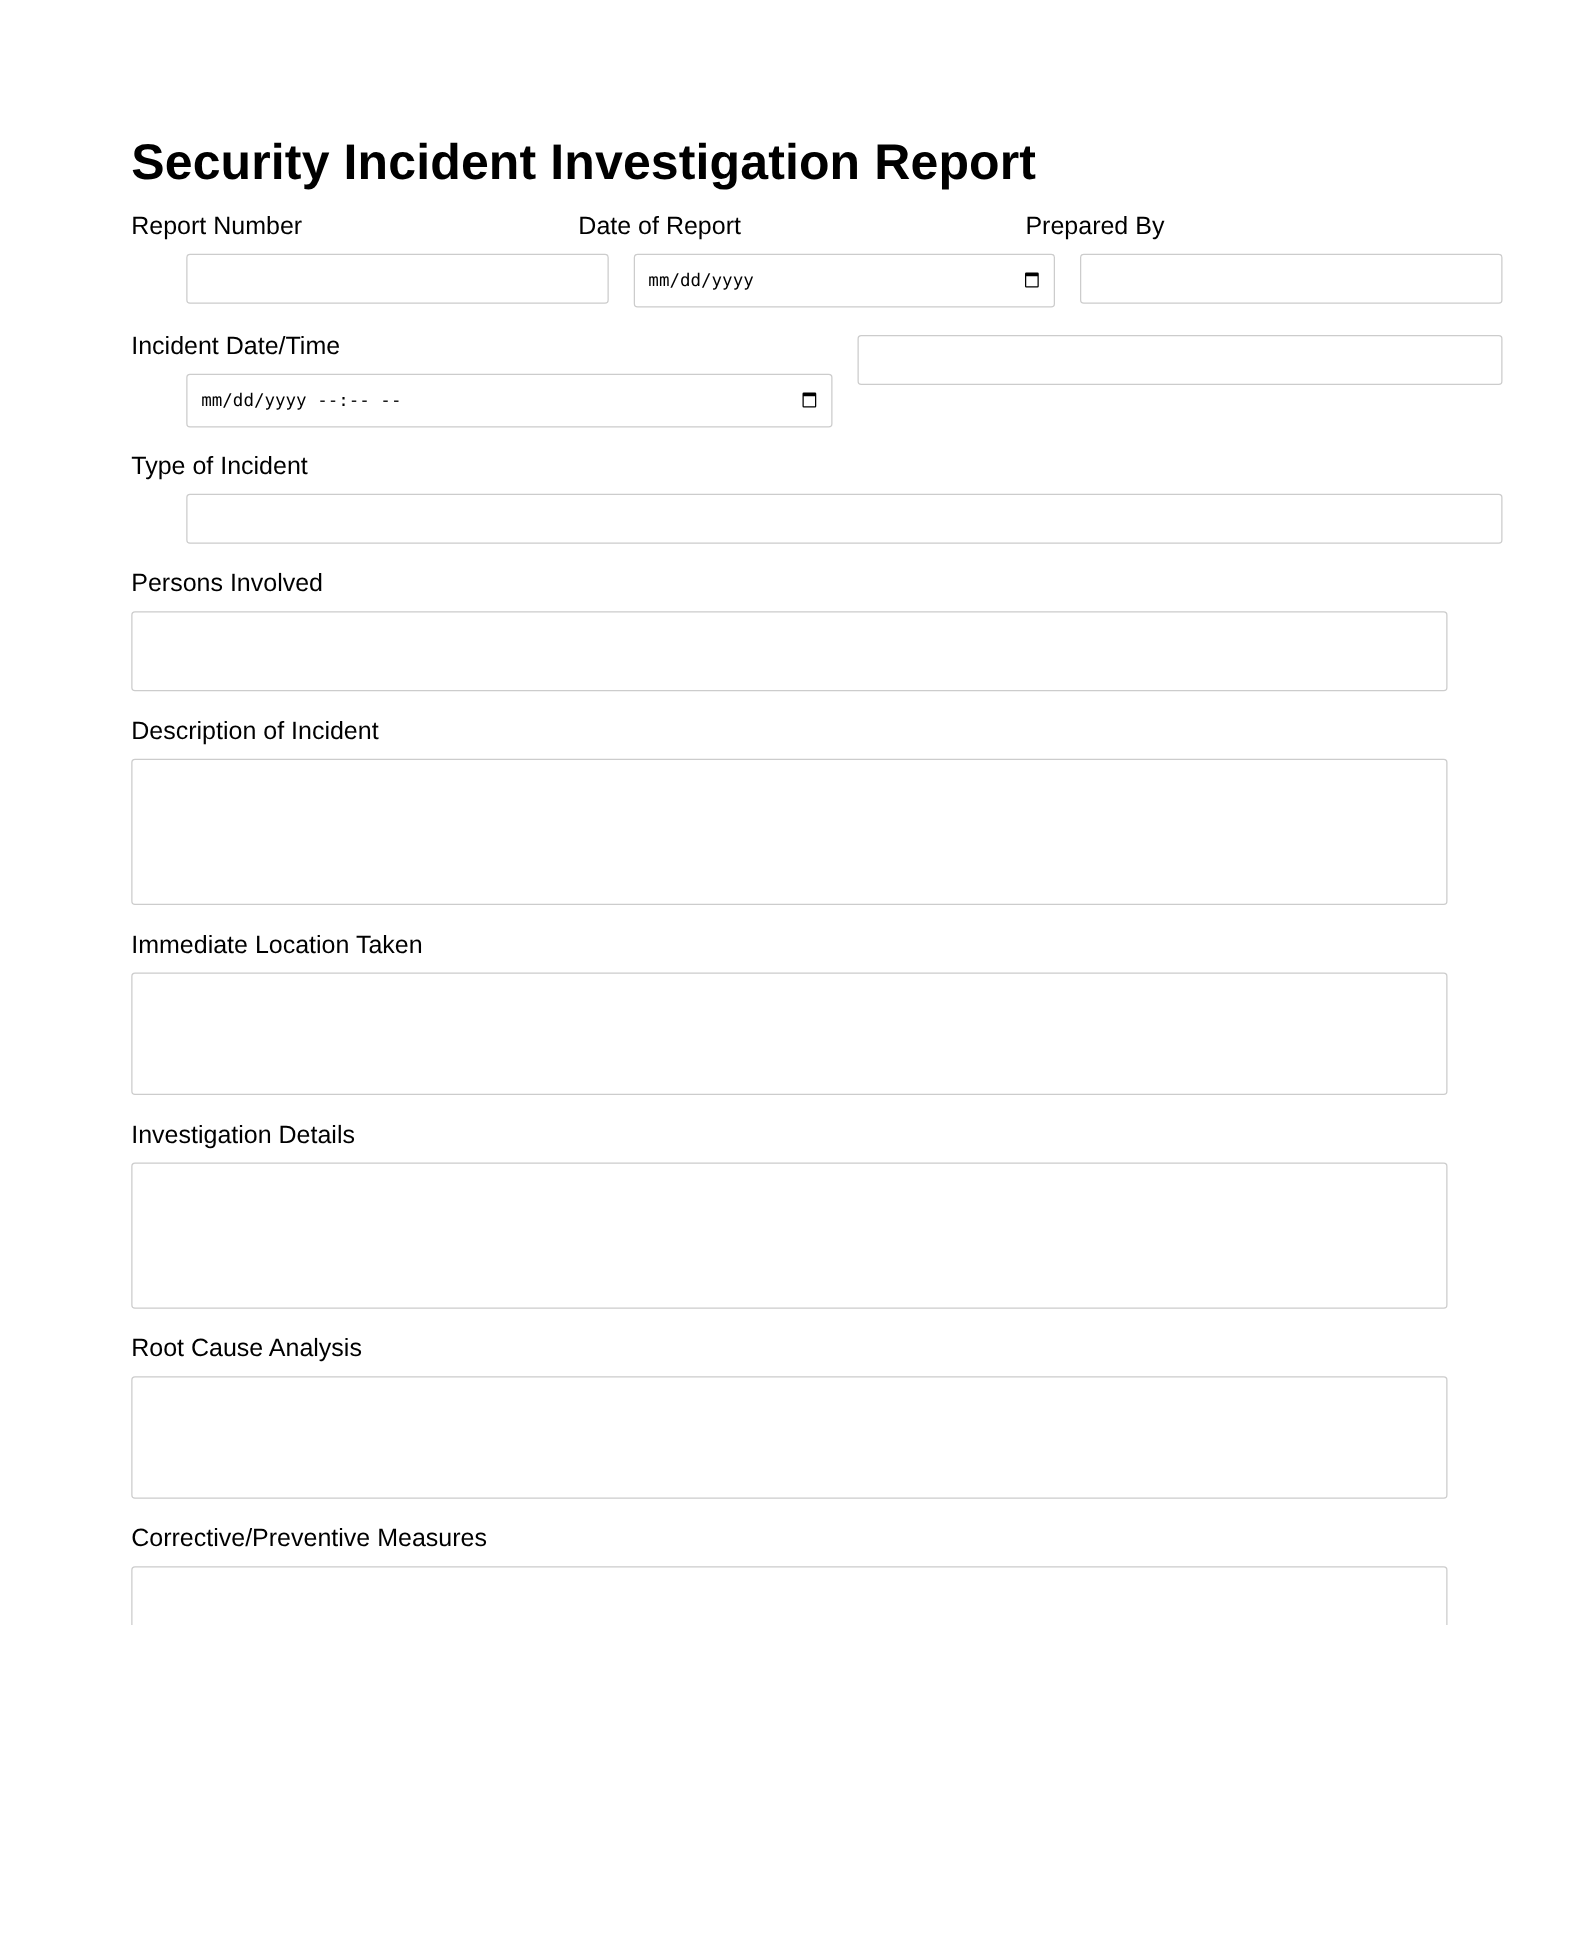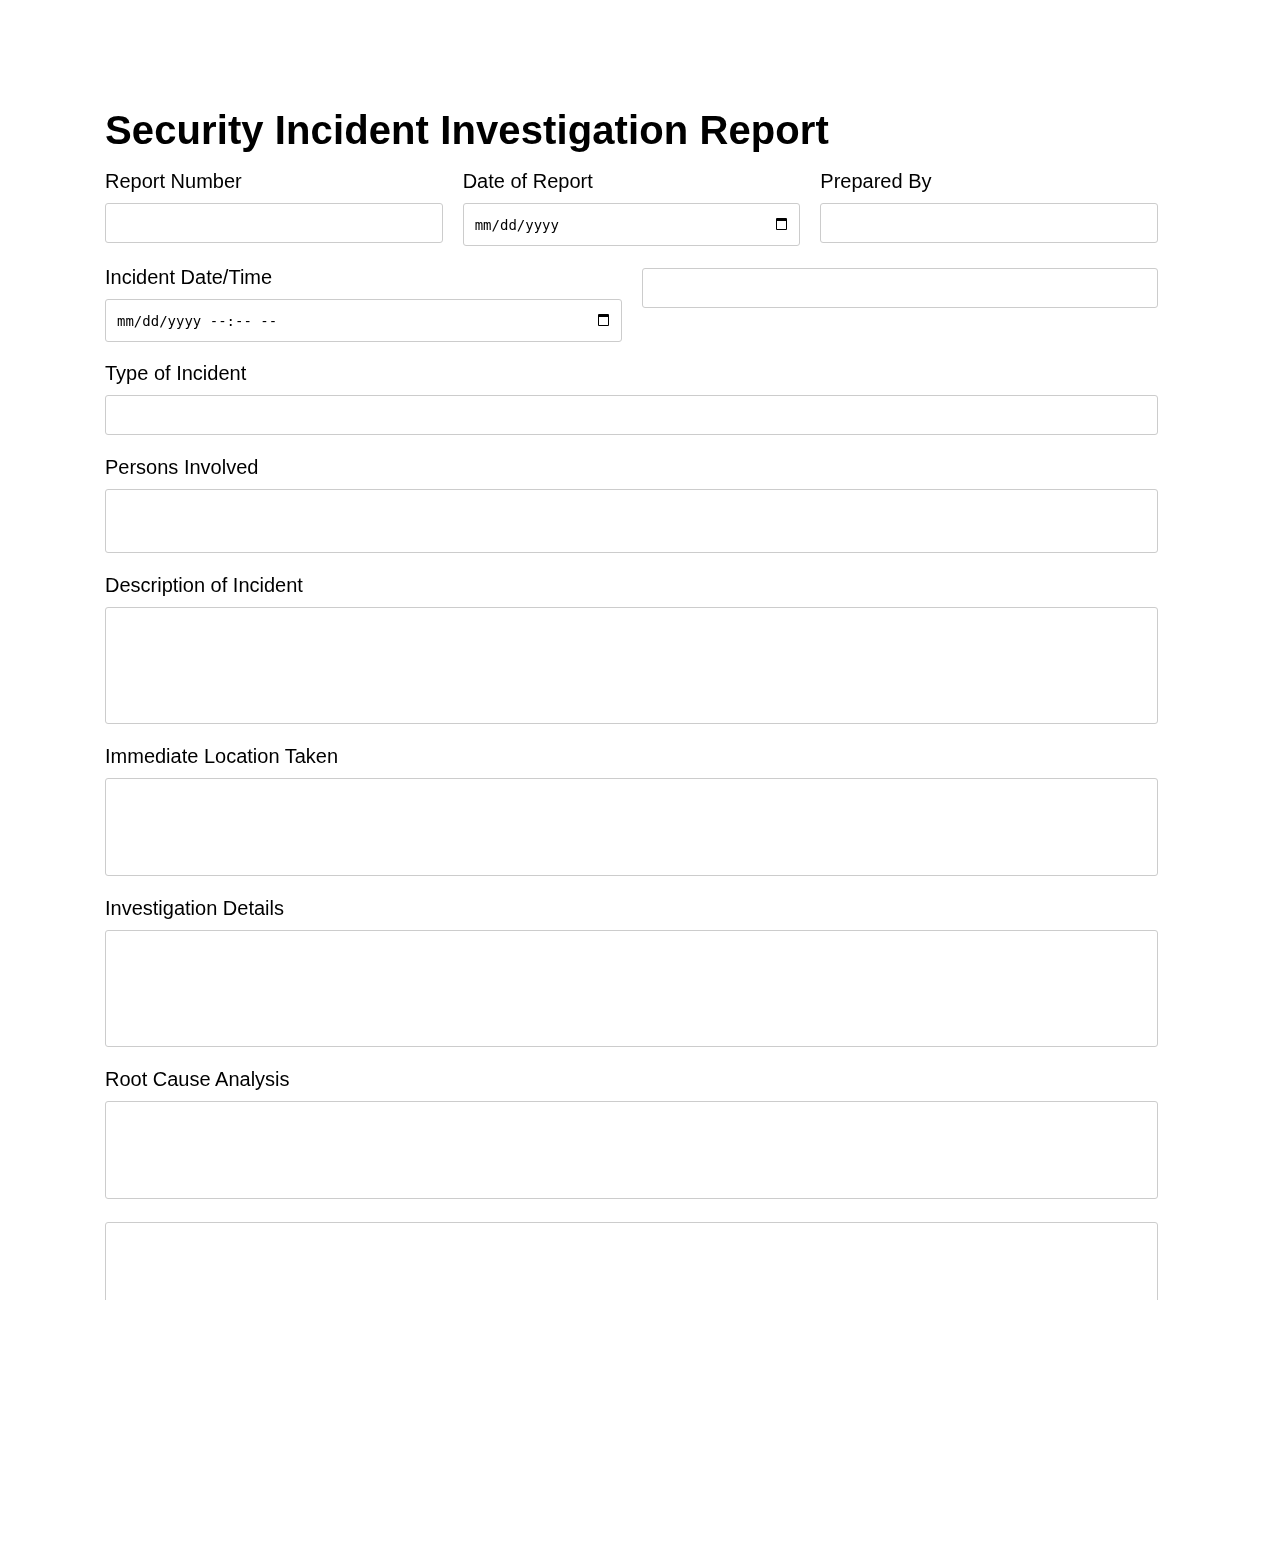--- a/index.html
+++ b/index.html
@@ -3,21 +3,21 @@
   <meta charset="utf-8">
   <style>
     html, body { margin: 0; padding: 0; background: #ffffff; }
     body { width: 1263px; height: 1558px; font-family: "Liberation Sans", sans-serif; color: #000; }
     .viewport { position: absolute; left: 0; top: 0; width: 1263px; height: 1300px; overflow: hidden; }
     .container { position: absolute; left: 105px; top: 110px; width: 1053px; }
     h1 { margin: 0; font-size: 40px; font-weight: bold; line-height: 40px; height: 40px; letter-spacing: 0.1px; }
     .row { display: flex; gap: 20px; }
     .field { flex: 1; display: flex; flex-direction: column; }
     label { font-size: 20px; line-height: 18px; display: block; margin-bottom: 13px; }
-    .inp { box-sizing: border-box; height: 40px; border: 1px solid #cccccc; border-radius: 3px; background: #fff; width: 100%; position: relative; }
+    .inp { box-sizing: border-box; height: 40px; border: 1px solid #cccccc; border-radius: 3px; background: #fff; width: 100%; position: relative; margin-left: 44px; }
     .inp.date { height: 43px; display: flex; align-items: center; padding-left: 11px; font-family: "DejaVu Sans Mono", monospace; font-size: 14px; }
     .cal { position: absolute; right: 12px; top: 14px; width: 11px; height: 12px; border: 1.5px solid #000; border-top-width: 3px; border-radius: 1px; box-sizing: border-box; }
     textarea { box-sizing: border-box; width: 100%; border: 1px solid #cccccc; border-radius: 3px; resize: none; font-family: "Liberation Sans", sans-serif; display: block; }
   </style>
 </head>
 <body>
 
 <div class="viewport">
   <div class="container">
     <h1>Security Incident Investigation Report</h1>
@@ -77,16 +77,17 @@
       <label>Investigation Details</label>
       <textarea style="height: 117px;"></textarea>
     </div>
 
     <div class="field" style="margin-top:23px;">
       <label>Root Cause Analysis</label>
       <textarea style="height: 98px;"></textarea>
     </div>
 
     <div class="field" style="margin-top:23px;">
+      <label>Corrective/Preventive Measures</label>
       <textarea style="height: 98px;"></textarea>
     </div>
   </div>
 </div>
 
 </body></html>

